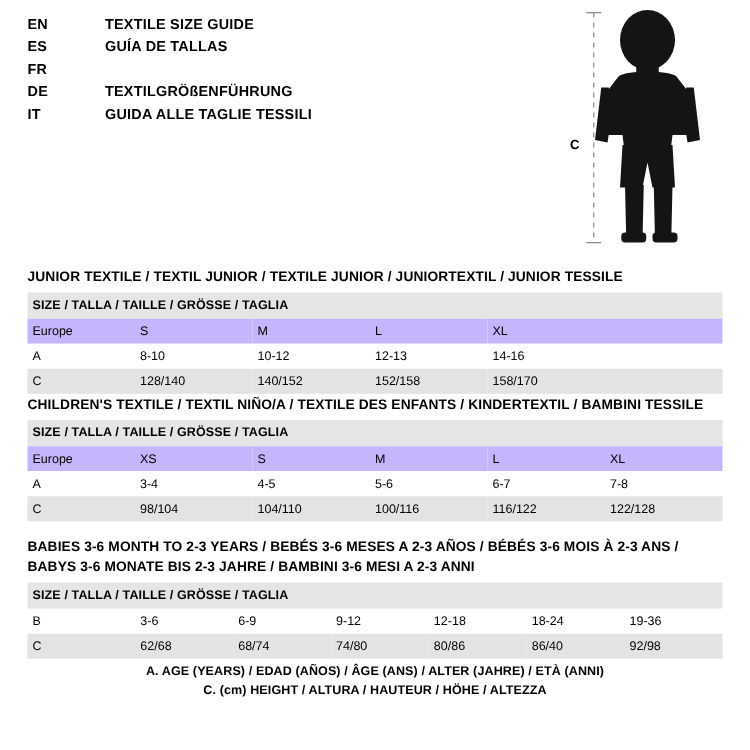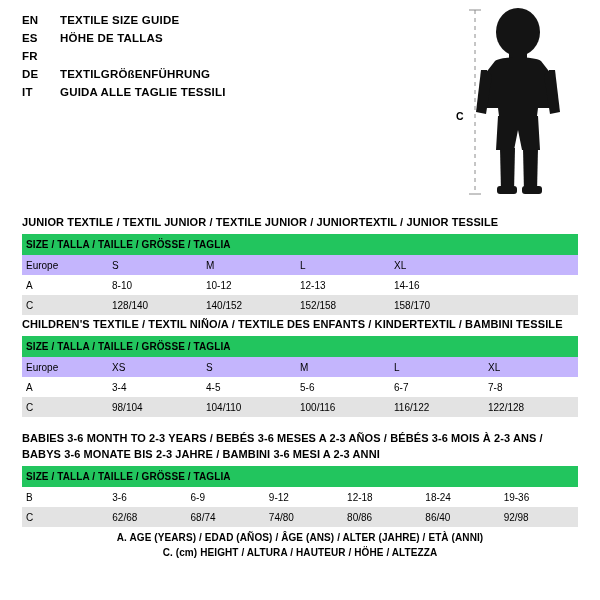--- a/index.html
+++ b/index.html
@@ -29,20 +29,21 @@
     top: 14px;
     width: 420px;
   }
   .hrow {
     display: flex;
     align-items: baseline;
     height: 18px;
     font-size: 11.5px;
     font-weight: bold;
     letter-spacing: 0.2px;
+    gap: 24px;
   }
   .hlang {
     width: 38px;
     flex: 0 0 38px;
   }
   .htitle {
     flex: 1 1 auto;
   }
 
   
@@ -82,21 +83,21 @@
     width: 556px;
     table-layout: fixed;
   }
   table.size td {
     font-size: 10px;
     padding: 2px 0 2px 4px;
     vertical-align: middle;
     height: 16px;
   }
   tr.head td {
-    background: #22c55e;
+    background: #e5e5e5;
     font-weight: bold;
     font-size: 10px;
     letter-spacing: 0.1px;
     height: 17px;
   }
   tr.sub td {
     background: #c4b5fd;
   }
   tr.rowA td, tr.rowB td {
     background: #ffffff;
@@ -138,21 +139,21 @@
 
 <div class="page">
 
   <div class="header">
     <div class="hrow">
       <div class="hlang">EN</div>
       <div class="htitle">TEXTILE SIZE GUIDE</div>
     </div>
     <div class="hrow">
       <div class="hlang">ES</div>
-      <div class="htitle">HÖHE DE TALLAS</div>
+      <div class="htitle">GUÍA DE TALLAS</div>
     </div>
     <div class="hrow">
       <div class="hlang">FR</div>
     </div>
     <div class="hrow">
       <div class="hlang">DE</div>
       <div class="htitle">TEXTILGRÖßENFÜHRUNG</div>
     </div>
     <div class="hrow">
       <div class="hlang">IT</div>

